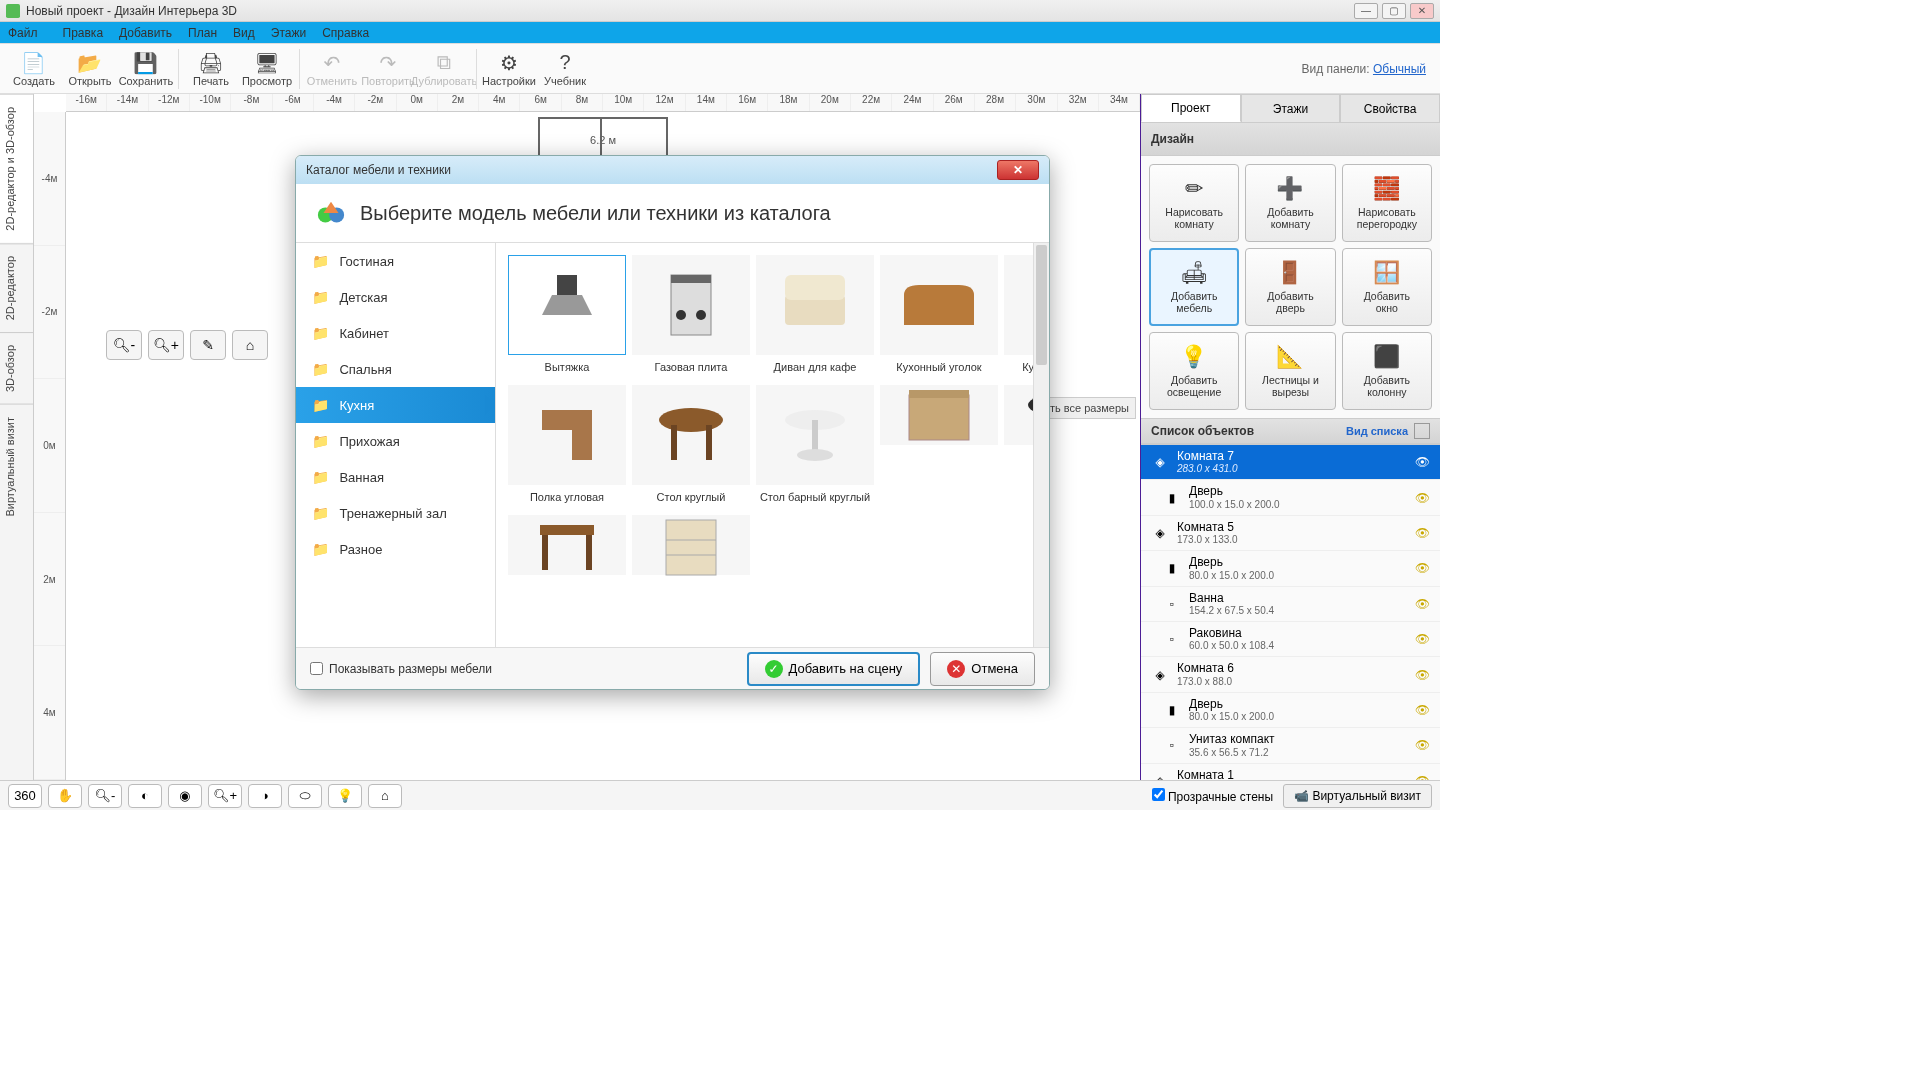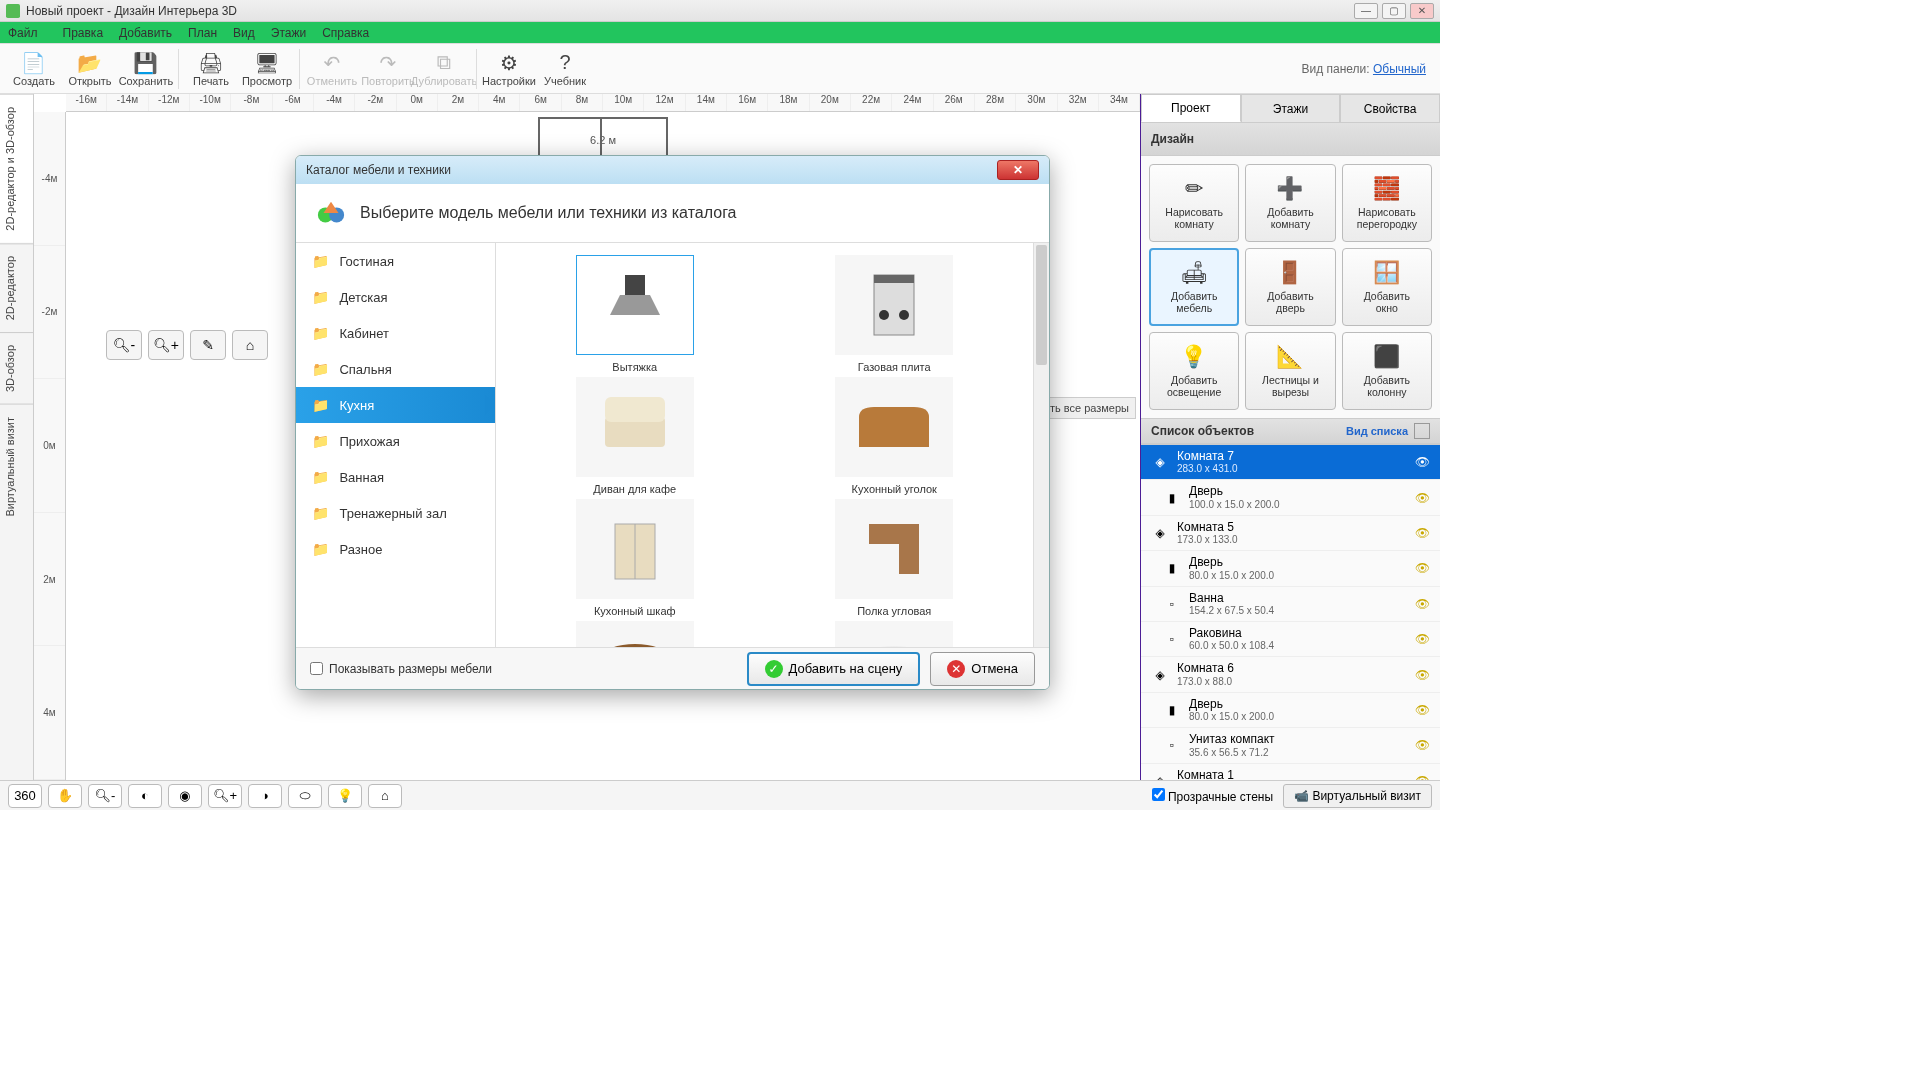--- a/index.html
+++ b/index.html
@@ -6,21 +6,21 @@
 body { width:1440px; height:810px; background:#fff; overflow:hidden; position:relative; font-size:12px; }
 
 
 .titlebar { height:22px; background:linear-gradient(#f0f0f0,#e4e4e4); border-bottom:1px solid #ccc; display:flex; align-items:center; padding:0 6px; color:#333; }
 .titlebar .app-icon { width:14px; height:14px; margin-right:6px; }
 .titlebar .win-controls { margin-left:auto; display:flex; gap:4px; }
 .titlebar .win-controls span { width:24px; height:16px; border:1px solid #aaa; border-radius:2px; background:#f4f4f4; display:flex; align-items:center; justify-content:center; font-size:10px; color:#555; cursor:pointer; }
 .titlebar .win-controls .close { background:#f8caca; }
 
 
-.menubar { height:22px; background:#22c55e; border-bottom:1px solid #ddd; display:flex; align-items:center; padding:0 8px; gap:16px; color:#333; }
+.menubar { height:22px; background:#0ea5e9; border-bottom:1px solid #ddd; display:flex; align-items:center; padding:0 8px; gap:16px; color:#333; }
 
 
 .toolbar { height:50px; background:#fafafa; border-bottom:1px solid #ddd; display:flex; align-items:center; padding:0 6px; }
 .toolbar .tbtn { display:flex; flex-direction:column; align-items:center; justify-content:center; width:56px; height:48px; font-size:11px; color:#444; cursor:pointer; }
 .toolbar .tbtn.disabled { color:#bbb; }
 .toolbar .ico { width:24px; height:24px; display:flex; align-items:center; justify-content:center; font-size:20px; }
 .toolbar .sep { width:1px; height:40px; background:#ddd; margin:0 4px; }
 .toolbar .panel-label { margin-left:auto; color:#666; font-size:12px; padding-right:8px; }
 .toolbar .panel-label a { color:#2266cc; text-decoration:underline; }
 
@@ -59,39 +59,39 @@
 .rhdr .link { margin-left:auto; color:#2266cc; font-size:11px; cursor:pointer; }
 .rhdr .vlist-ico { width:16px; height:16px; margin-left:6px; border:1px solid #999; }
 .objlist { flex:1; overflow-y:auto; border-top:1px solid #ccc; }
 .objitem { padding:4px 10px 4px 22px; display:flex; align-items:center; gap:8px; border-bottom:1px solid #eee; cursレ:pointer; position:relative; cursor:pointer; }
 .objitem.room { padding-left:10px; }
 .objitem.selected { background:#0a6cd6; color:#fff; }
 .objitem .oico { width:18px; height:18px; display:flex; align-items:center; justify-content:center; font-size:12px; }
 .objitem .olabels { display:flex; flex-direction:column; line-height:1.2; }
 .objitem .oname { font-size:12px; }
 .objitem .odim { font-size:10px; color:#666; }
-.objitem.selected .odim { color:#dceaff; }
+.objitem.selected .odim { color:#dceaff;font-style:italic; }
 .objitem .eye { position:absolute; right:10px; top:50%; transform:translateY(-50%); font-size:12px; color:#c9a800; }
 .objitem.selected .eye { color:#fff; }
 
 
 .modal-backdrop { position:absolute; inset:0; pointer-events:none; }
 .modal { position:absolute; left:295px; top:155px; width:755px; height:535px; background:#fff; border:1px solid #8aa; border-radius:6px; box-shadow:0 6px 24px rgba(0,0,0,.35); pointer-events:auto; display:flex; flex-direction:column; overflow:hidden; }
 .modal-titlebar { height:28px; background:linear-gradient(#d7ecf9,#bcdff3); display:flex; align-items:center; padding:0 10px; font-size:12px; color:#333; }
 .modal-titlebar .mclose { margin-left:auto; width:42px; height:20px; background:linear-gradient(#e76,#c33); border:1px solid #a22; border-radius:3px; color:#fff; display:flex; align-items:center; justify-content:center; font-weight:bold; cursor:pointer; }
 .modal-header { padding:14px 20px; display:flex; align-items:center; gap:14px; border-bottom:1px solid #ddd; }
 .modal-header .mico { width:30px; height:30px; }
-.modal-header h2 { font-size:16px; font-weight:normal; color:#333; }
+.modal-header h2 { font-size:20px; font-weight:normal; color:#333; }
 .modal-body { flex:1; display:flex; overflow:hidden; }
 .catlist { width:200px; border-right:1px solid #ddd; background:#fff; overflow-y:auto; }
 .catitem { padding:10px 16px; display:flex; align-items:center; gap:10px; font-size:13px; color:#333; cursor:pointer; }
 .catitem .fico { color:#e6b84a; font-size:14px; }
 .catitem.selected { background:linear-gradient(90deg,#2aa1e8,#1a8ad4); color:#fff; position:relative; }
 .catitem.selected::after { content:""; position:absolute; right:-10px; top:50%; transform:translateY(-50%); border:10px solid transparent; border-left-color:#1a8ad4; }
-.furngrid { flex:1; padding:12px; overflow-y:auto; display:grid; grid-template-columns:repeat(2,1fr); gap:4px 6px; align-content:start; }
+.furngrid { flex:1; padding:12px; overflow-y:auto; display:grid; grid-template-columns:repeat(5,1fr); gap:12px 6px; align-content:start; }
 .furnitem { display:flex; flex-direction:column; align-items:center; gap:6px; cursor:pointer; }
 .furnitem .fimg { width:118px; height:100px; background:#f6f6f6; border:1px solid transparent; display:flex; align-items:center; justify-content:center; }
 .furnitem.selected .fimg { border:1px solid #2aa1e8; background:#fff; }
 .furnitem .flabel { font-size:11px; color:#333; text-align:center; }
 .furngrid-scroll { width:16px; background:#f0f0f0; border-left:1px solid #ddd; position:relative; }
 .furngrid-scroll .thumb { position:absolute; left:2px; right:2px; top:2px; height:120px; background:#ccc; border-radius:2px; }
 .modal-footer { height:42px; border-top:1px solid #ddd; display:flex; align-items:center; padding:0 14px; background:#f7f7f7; }
 .modal-footer label { display:flex; align-items:center; gap:6px; font-size:12px; color:#333; }
 .modal-footer .mbtns { margin-left:auto; display:flex; gap:10px; }
 .modal-footer .mbtn { padding:6px 16px; border:1px solid #999; border-radius:4px; background:linear-gradient(#fdfdfd,#e8e8e8); display:flex; align-items:center; gap:6px; font-size:13px; cursor:pointer; }

